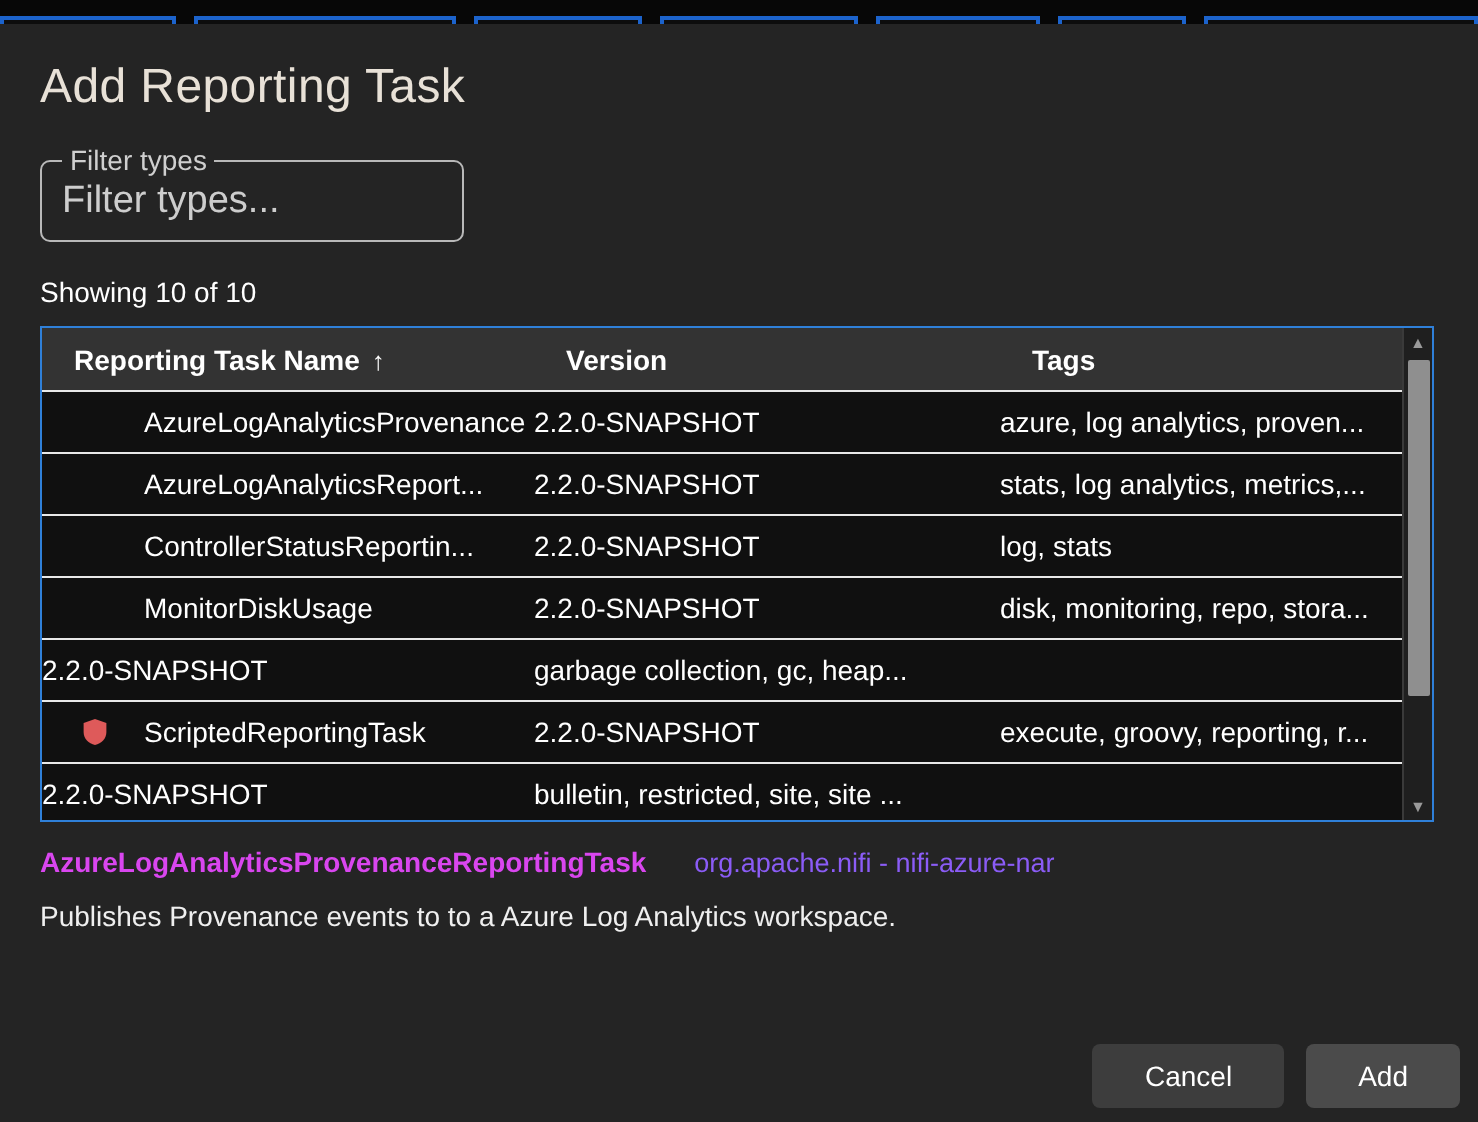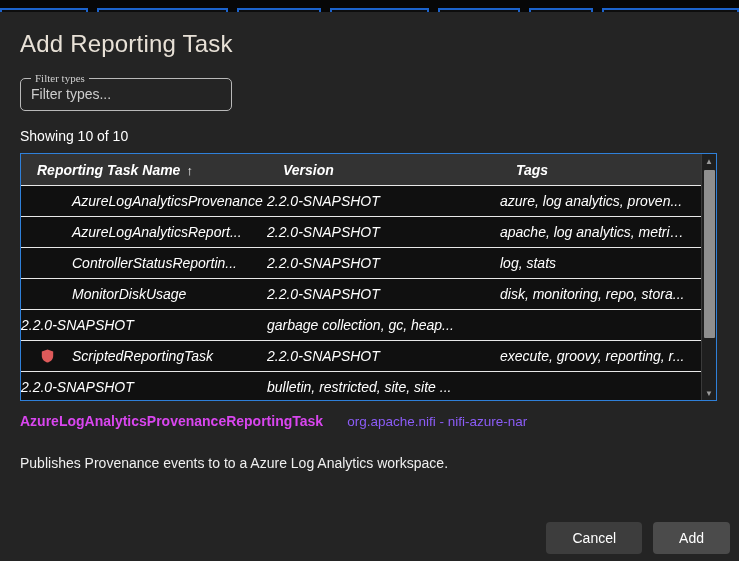--- a/index.html
+++ b/index.html
@@ -33,35 +33,35 @@
   .title{
     font-size:24px; font-weight:500; color:#e8e1d7;
     margin:8px 0 14px 0; letter-spacing:.2px;
   }
 
   fieldset.filter-field{
     width:212px; border:1px solid #b9b9b9; border-radius:5px;
     padding:0 10px 7px 10px;
   }
   fieldset.filter-field legend{
-    font-size:11px; color:#cfcfcf; padding:0 4px; margin-left:0;font-family:Liberation Serif, serif;
+    font-size:14px; color:#cfcfcf; padding:0 4px; margin-left:0;
   }
   .filter-input{
     width:100%; background:transparent; border:none; outline:none;
-    color:#0ea5e9; font-size:14px; padding:2px 0 1px 0;
+    color:#0ea5e9; font-size:19px; padding:2px 0 1px 0;
     font-family:"Liberation Sans", sans-serif;
   }
   .filter-input::placeholder{ color:#cdcdcd; opacity:1; }
 
   .showing{ font-size:14px; color:#ffffff; margin:17px 0 9px 0; }
 
   
   .table-wrap{
     position:relative; width:697px; height:248px;
-    border:1px solid #2f80d9; background:#a3a3a3; overflow:hidden;font-style:italic;
+    border:1px solid #2f80d9; background:#a3a3a3; overflow:hidden;
   }
   .thead, .trow{
     display:grid; grid-template-columns:246px 233px auto;
     align-items:center; border-bottom:1px solid #e8e8e8;
   }
   .thead{
     height:32px; background:#333333; font-weight:bold; font-size:14px; color:#ffffff;
   }
   .thead .cell{ padding-left:16px; }
   .sort-arrow{ margin-left:6px; font-size:13px; font-weight:bold; }
@@ -83,21 +83,21 @@
   .sb-arrow.down{ position:absolute; bottom:0; left:0; right:0; }
   .sb-thumb{
     position:absolute; top:16px; left:2px; width:11px; height:168px;
     background:#8f8f8f; border-radius:1px; cursor:grab;
   }
 
   
   .sel-line{ margin-top:12px; font-size:14px; }
   .sel-name{ font-weight:bold; color:#d946ef; }
   .sel-bundle{ color:#8b5cf6; margin-left:24px; font-size:13.5px; }
-  .sel-desc{ margin-top:26px; font-size:14px; color:#efefef; }
+  .sel-desc{ margin-top:11px; font-size:14px; color:#efefef; }
 
   
   .actions{ position:absolute; right:9px; bottom:7px; display:flex; gap:11px; }
   .btn{
     border:none; border-radius:4px; color:#ffffff; font-size:14px;
     padding:8px 26px; cursor:pointer; font-family:"Liberation Sans", sans-serif;
   }
   .btn-cancel{ background:#3d3d3d; }
   .btn-add{ background:#4b4b4b; }
 </style>
@@ -145,21 +145,21 @@
         <div class="cell">2.2.0-SNAPSHOT</div>
         <div class="cell tags-cell">azure, log analytics, proven...</div>
       </div>
 
       <div class="trow">
         <div class="cell name-cell">
           <span class="icon-slot"></span>
           <span>AzureLogAnalyticsReport...</span>
         </div>
         <div class="cell">2.2.0-SNAPSHOT</div>
-        <div class="cell tags-cell">apache, log analytics, metrics,...</div>
+        <div class="cell tags-cell">stats, log analytics, metrics,...</div>
       </div>
 
       <div class="trow">
         <div class="cell name-cell">
           <span class="icon-slot"></span>
           <span>ControllerStatusReportin...</span>
         </div>
         <div class="cell">2.2.0-SNAPSHOT</div>
         <div class="cell tags-cell">log, stats</div>
       </div>

